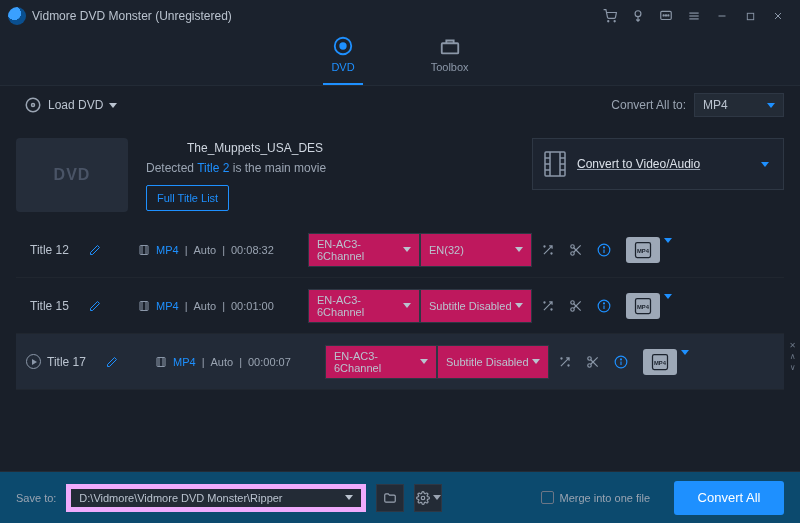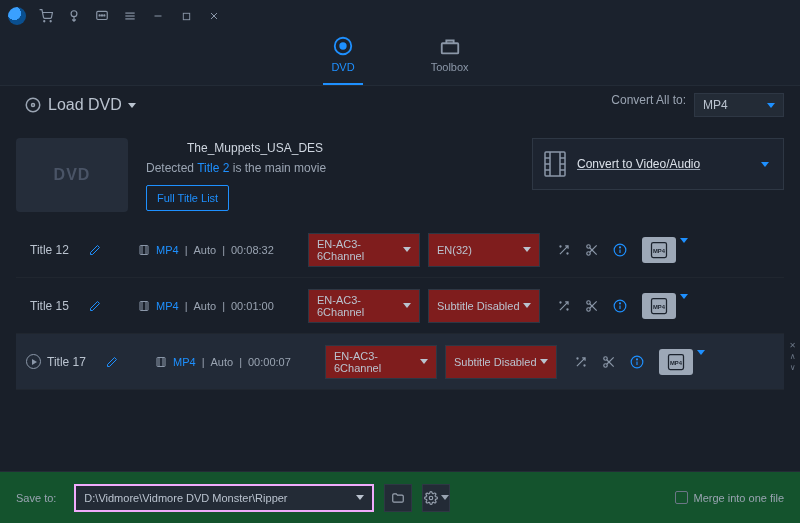--- a/index.html
+++ b/index.html
@@ -7,23 +7,23 @@
 .window { width:800px; height:523px; background:#191f29; display:flex; flex-direction:column; }
 .titlebar { height:32px; display:flex; align-items:center; padding:0 8px; background:#1b222d; }
 .titlebar .logo { width:18px; height:18px; border-radius:50%; background:radial-gradient(circle at 35% 35%,#3aa0ff 0 40%,#0a4f8f 41% 100%); margin-right:6px; }
 .titlebar .title { flex:1; font-size:12px; color:#bac3cf; }
 .titlebar .tbtn { width:28px; height:28px; display:flex; align-items:center; justify-content:center; color:#8b97a8; cursor:pointer; }
 .tabs { height:54px; display:flex; align-items:flex-end; justify-content:center; gap:60px; background:#1b222d; border-bottom:1px solid #232b36; }
 .tab { display:flex; flex-direction:column; align-items:center; gap:4px; padding:6px 8px 10px; cursor:pointer; font-size:11px; color:#8b97a8; border-bottom:2px solid transparent; }
 .tab.active { color:#1e90ff; border-bottom:2px solid #1e90ff; }
 .tab .ticon { width:22px; height:22px; }
 .toolbar2 { height:38px; display:flex; align-items:center; padding:0 16px; background:#191f29; }
-.loadbtn { display:flex; align-items:center; gap:6px; padding:4px 8px; cursor:pointer; color:#bac3cf; font-size:16px; }
+.loadbtn { display:flex; align-items:center; gap:6px; padding:4px 8px; cursor:pointer; color:#bac3cf; font-size:12px; }
 .spacer { flex:1; }
-.convall { display:flex; gap:8px; font-size:12px; color:#9aa4b2; }
+.convall { display:flex; align-items:center; gap:8px; font-size:12px; color:#9aa4b2; }
 .convall .sel { width:90px; height:24px; background:#232b36; border:1px solid #2e3744; display:flex; align-items:center; justify-content:space-between; padding:0 8px; cursor:pointer; color:#bac3cf; }
 .main { flex:1; overflow:hidden; display:flex; flex-direction:column; }
 .infocard { display:flex; padding:14px 16px 10px; gap:18px; align-items:flex-start; }
 .dvdthumb { width:112px; height:74px; background:#252d3a; border-radius:4px; display:flex; align-items:center; justify-content:center; color:#4a5466; font-weight:bold; font-size:16px; letter-spacing:1px; }
 .infotext { flex:1; font-size:12px; color:#9aa4b2; line-height:1.7; }
 .infotext .link { color:#1e90ff; cursor:pointer; }
 .ftlbtn { display:inline-block; margin-top:6px; border:1px solid #1e90ff; color:#1e90ff; padding:3px 10px; font-size:11px; border-radius:2px; cursor:pointer; }
 .convbox { width:252px; height:52px; border:1px solid #2e3744; background:#1d2430; display:flex; align-items:center; padding:0 14px 0 10px; gap:10px; cursor:pointer; }
 .convbox .film { width:24px; height:28px; }
 .convbox .cbt { flex:1;text-decoration:underline; }
@@ -32,43 +32,44 @@
 .list { flex:1; padding:0 16px; }
 .row { display:flex; align-items:center; height:56px; border-bottom:1px solid #20262f; position:relative; padding-left:10px; }
 .row.selected { background:#222a37; }
 .row .play { width:15px; height:15px; border:1px solid #8b97a8; border-radius:50%; display:inline-flex; align-items:center; justify-content:center; margin-right:2px; }
 .row .play .tri { width:0; height:0; border-left:5px solid #8b97a8; border-top:3px solid transparent; border-bottom:3px solid transparent; margin-left:1px; }
 .row .tname { width:112px; display:flex; align-items:center; gap:20px; color:#bac3cf; font-size:12px; padding-left:4px; }
 .row .pencil { cursor:pointer; color:#1e90ff; }
 .row .meta { width:170px; display:flex; align-items:center; gap:6px; font-size:11px; color:#9aa4b2; }
 .row .meta .fmt { color:#1e90ff; }
 .row .meta .mi { width:12px; height:14px; }
-.row .dd { width:112px; height:24px; background:#7f1d1d; border:1px solid #2e3744; display:flex; align-items:center; justify-content:space-between; padding:16px 8px; font-size:11px; color:#bac3cf; cursor:pointer; margin-right:8px; }
+.row .dd { width:112px; height:24px; background:#be185d; border:1px solid #2e3744; display:flex; align-items:center; justify-content:space-between; padding:16px 8px; font-size:11px; color:#bac3cf; cursor:pointer; margin-right:0; }
 .row .icons { display:flex; align-items:center; gap:12px; padding:0 8px; }
 .row .icons .ic { width:16px; height:16px; cursor:pointer; color:#8b97a8; display:flex; align-items:center; justify-content:center; }
 .row .outfmt { width:34px; height:26px; background:#9da8b7; border-radius:3px; display:flex; align-items:center; justify-content:center; color:#1b222d; font-size:7px; font-weight:bold; position:relative; margin:0 4px 0 6px; }
 .row .outcaret { cursor:pointer; color:#1e90ff; width:10px; }
 .row .reorder { position:absolute; right:-12px; top:8px; display:flex; flex-direction:column; gap:3px; align-items:center; color:#6b7686; }
 .row .reorder span { cursor:pointer; font-size:8px; line-height:8px; }
-.footer { height:52px; background:#14532d; display:flex; align-items:center; padding:0 16px; gap:10px; border-top:1px solid #232b36; }
-.footer .path { flex:0 0 300px; height:28px; background:#232b36; border:2px solid #f0abfc; display:flex; align-items:center; justify-content:space-between; padding:0 8px; font-size:11px; color:#bac3cf; cursor:pointer;margin-left:8px; }
+.footer { height:52px; background:#0c4a6e; display:flex; align-items:center; padding:0 16px; gap:10px; border-top:1px solid #232b36; }
+.footer .path { flex:0 0 300px; height:28px; background:#232b36; border:5px solid #f0abfc; display:flex; align-items:center; justify-content:space-between; padding:0 8px; font-size:11px; color:#bac3cf; cursor:pointer; }
 .footer .fbtn { width:28px; height:28px; display:flex; align-items:center; justify-content:center; border:1px solid #2e3744; background:#232b36; cursor:pointer; color:#9aa4b2; }
 .footer .merge { display:flex; align-items:center; gap:6px; font-size:11px; color:#9aa4b2; cursor:pointer; margin-left:auto; }
 .footer .chk { width:13px; height:13px; border:1px solid #6b7686; border-radius:2px; }
 .footer .convertall { width:110px; height:34px; background:#1e90ff; color:#fff; display:flex; align-items:center; justify-content:center; font-size:13px; border-radius:3px; cursor:pointer; margin-left:14px; }
 svg { display:block; }
 .caret { width:0; height:0; border-left:4px solid transparent; border-right:4px solid transparent; border-top:5px solid currentColor; }
 </style>
 </head>
 <body>
 
 <div class="window">
 
   <div class="titlebar">
     <div class="logo"></div>
+    <div class="title">Vidmore DVD Monster (Unregistered)</div>
     <div class="tbtn">
         <svg width="14" height="14" viewBox="0 0 24 24" fill="none" stroke="currentColor" stroke-width="2">
           <circle cx="9" cy="21" r="1"></circle>
           <circle cx="20" cy="21" r="1"></circle>
           <path d="M1 1h4l2.7 13.4a2 2 0 0 0 2 1.6h9.7a2 2 0 0 0 2-1.6L23 6H6"></path>
         </svg>
       </div>
     <div class="tbtn">
         <svg width="14" height="14" viewBox="0 0 24 24" fill="none" stroke="currentColor" stroke-width="2">
           <circle cx="12" cy="8" r="5"></circle>
@@ -405,15 +406,16 @@
         <svg width="14" height="14" viewBox="0 0 24 24" fill="none" stroke="currentColor" stroke-width="2">
           <circle cx="12" cy="12" r="3"></circle>
           <path d="M19.4 15a1.7 1.7 0 0 0 .3 1.8l.1.1a2 2 0 1 1-2.8 2.8l-.1-.1a1.7 1.7 0 0 0-1.8-.3 1.7 1.7 0 0 0-1 1.5V21a2 2 0 1 1-4 0v-.1a1.7 1.7 0 0 0-1-1.5 1.7 1.7 0 0 0-1.8.3l-.1.1a2 2 0 1 1-2.8-2.8l.1-.1a1.7 1.7 0 0 0 .3-1.8 1.7 1.7 0 0 0-1.5-1H3a2 2 0 1 1 0-4h.1a1.7 1.7 0 0 0 1.5-1 1.7 1.7 0 0 0-.3-1.8l-.1-.1a2 2 0 1 1 2.8-2.8l.1.1a1.7 1.7 0 0 0 1.8.3h0a1.7 1.7 0 0 0 1-1.5V3a2 2 0 1 1 4 0v.1a1.7 1.7 0 0 0 1 1.5h0a1.7 1.7 0 0 0 1.8-.3l.1-.1a2 2 0 1 1 2.8 2.8l-.1.1a1.7 1.7 0 0 0-.3 1.8v0a1.7 1.7 0 0 0 1.5 1H21a2 2 0 1 1 0 4h-.1a1.7 1.7 0 0 0-1.5 1z"></path>
         </svg>
         <span class="caret" style="margin-left:3px"></span>
       </div>
     <div class="merge">
       <span class="chk"></span>
       <span>Merge into one file</span>
     </div>
+    <div class="convertall">Convert All</div>
   </div>
 
 </div>
 
 </body></html>

